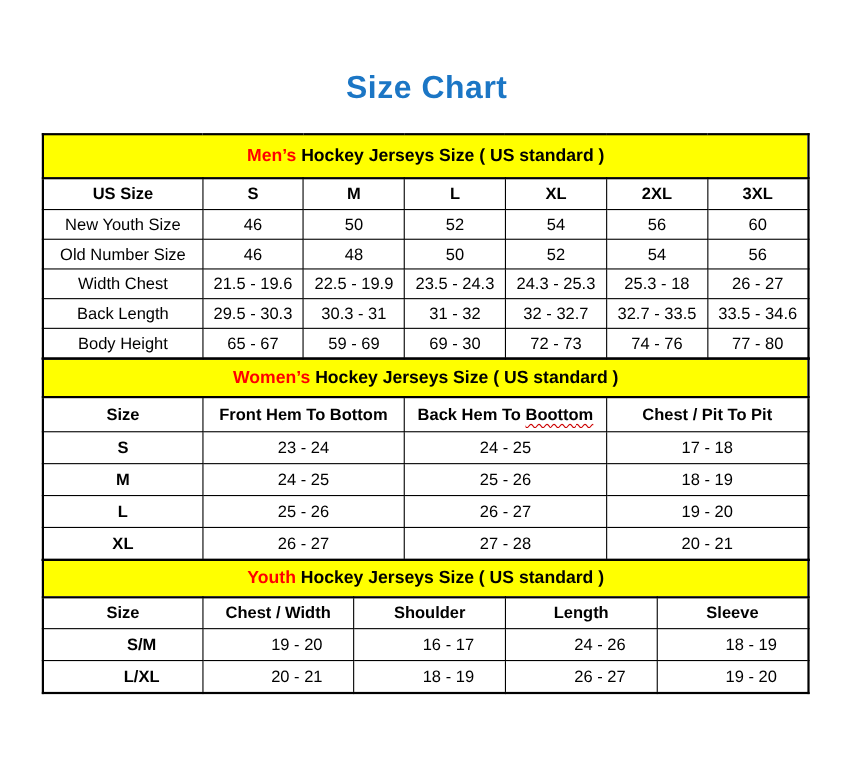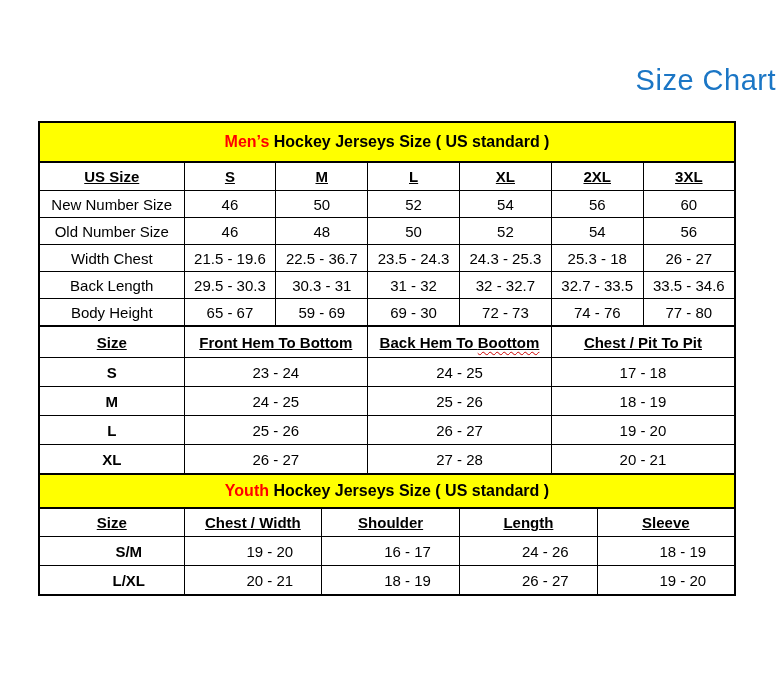--- a/index.html
+++ b/index.html
@@ -11,23 +11,23 @@
     font-family: "Liberation Sans", sans-serif;
     color: #000000;
     overflow: hidden;
   }
   .page {
     width: 776px;
     height: 692px;
     box-sizing: border-box;
   }
   .title {
-    text-align: right;
+    text-align: center;
     font-size: 29px;
-    font-weight: normal;
+    font-weight: bold;
     color: #1b76c5;
     margin: 0;
     padding-top: 64px;
     padding-bottom: 24px;
     letter-spacing: 0.5px;
   }
   .chart {
     margin-left: 38px;
     width: 592px;
   }
@@ -52,21 +52,21 @@
   
   .band-cell {
     background: #ffff00;
     font-weight: bold;
     font-size: 16px;
     border: 2px solid #000;
   }
   .band-highlight { color: #ff0000; }
   .band-rest { color: #000000; }
   
-  .header-row th { font-weight: bold; text-decoration: underline; }
+  .header-row th { font-weight: bold; }
   
   .data-row td { font-weight: normal; }
   .row-label.bold { font-weight: bold; }
   
   .misspell {
     text-decoration: underline;
     text-decoration-style: wavy;
     text-decoration-color: #cc0000;
     text-decoration-thickness: 1px;
     text-underline-offset: 3px;
@@ -106,41 +106,41 @@
           <tr class="header-row">
             <th>US Size</th>
             <th>S</th>
             <th>M</th>
             <th>L</th>
             <th>XL</th>
             <th>2XL</th>
             <th>3XL</th>
           </tr>
           <tr class="data-row">
-            <td class="row-label">New Number Size</td>
+            <td class="row-label">New Youth Size</td>
             <td>46</td>
             <td>50</td>
             <td>52</td>
             <td>54</td>
             <td>56</td>
             <td>60</td>
           </tr>
           <tr class="data-row">
             <td class="row-label">Old Number Size</td>
             <td>46</td>
             <td>48</td>
             <td>50</td>
             <td>52</td>
             <td>54</td>
             <td>56</td>
           </tr>
           <tr class="data-row">
             <td class="row-label">Width Chest</td>
             <td>21.5 - 19.6</td>
-            <td>22.5 - 36.7</td>
+            <td>22.5 - 19.9</td>
             <td>23.5 - 24.3</td>
             <td>24.3 - 25.3</td>
             <td>25.3 - 18</td>
             <td>26 - 27</td>
           </tr>
           <tr class="data-row">
             <td class="row-label">Back Length</td>
             <td>29.5 - 30.3</td>
             <td>30.3 - 31</td>
             <td>31 - 32</td>
@@ -160,20 +160,23 @@
         </tbody>
       </table>
     <table class="womens">
         <colgroup>
           <col style="width: 145px;">
           <col>
           <col>
           <col>
         </colgroup>
         <tbody>
+          <tr>
+            <td colspan="4" class="band-cell"><span class="band-highlight">Women’s</span><span class="band-rest"> Hockey Jerseys Size ( US standard )</span></td>
+          </tr>
           <tr class="header-row">
             <th>Size</th>
             <th>Front Hem To Bottom</th>
             <th><span>Back Hem To </span><span class="misspell">Boottom</span></th>
             <th>Chest / Pit To Pit</th>
           </tr>
           <tr class="data-row">
             <td class="row-label bold">S</td>
             <td>23 - 24</td>
             <td>24 - 25</td>

